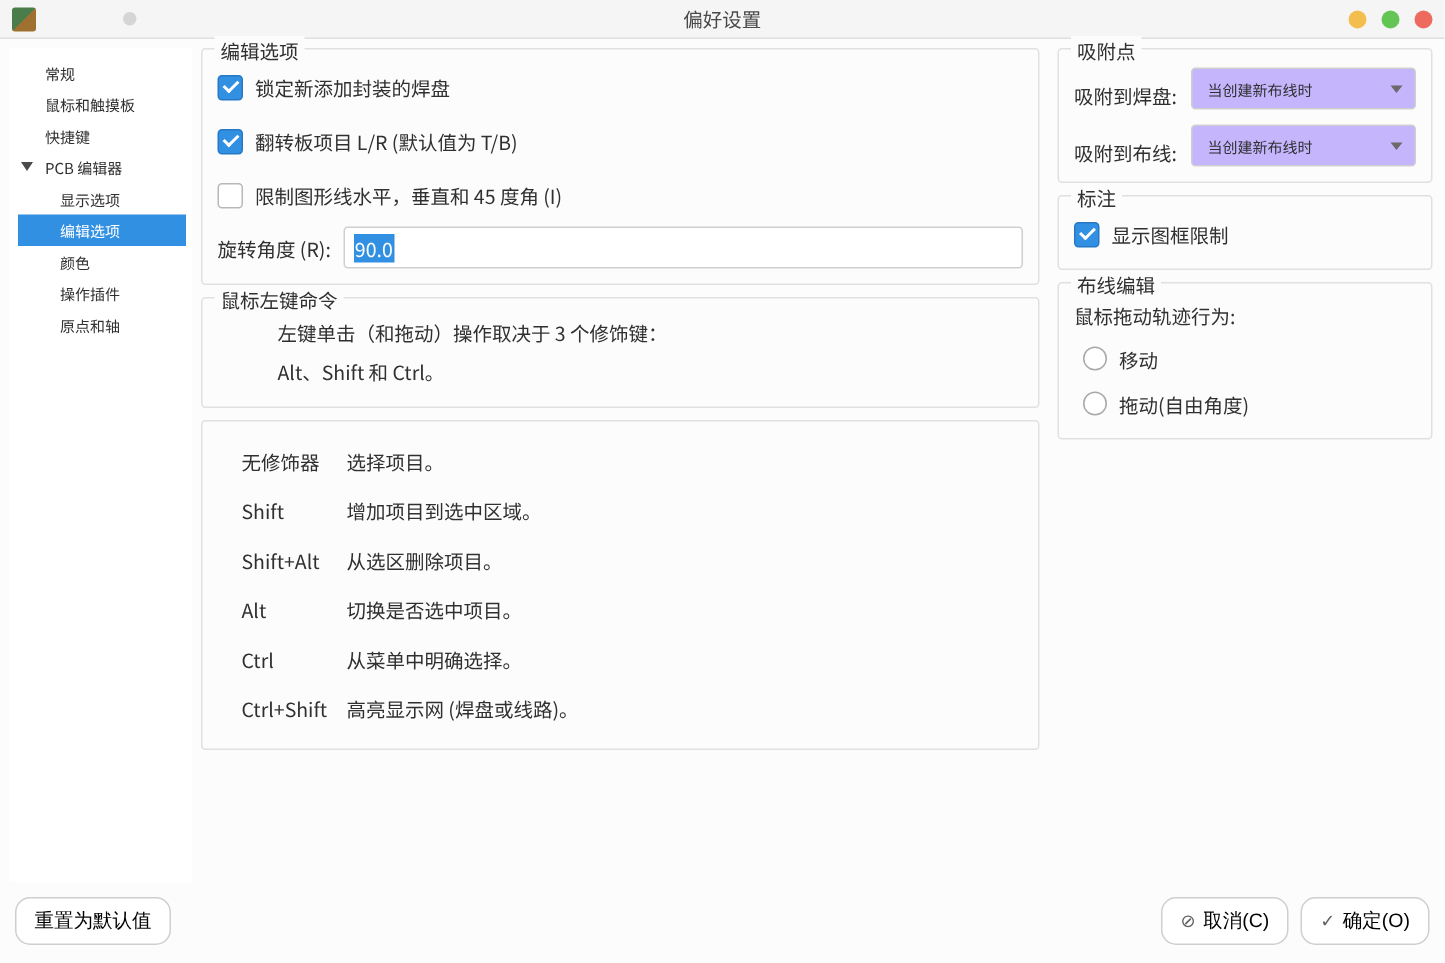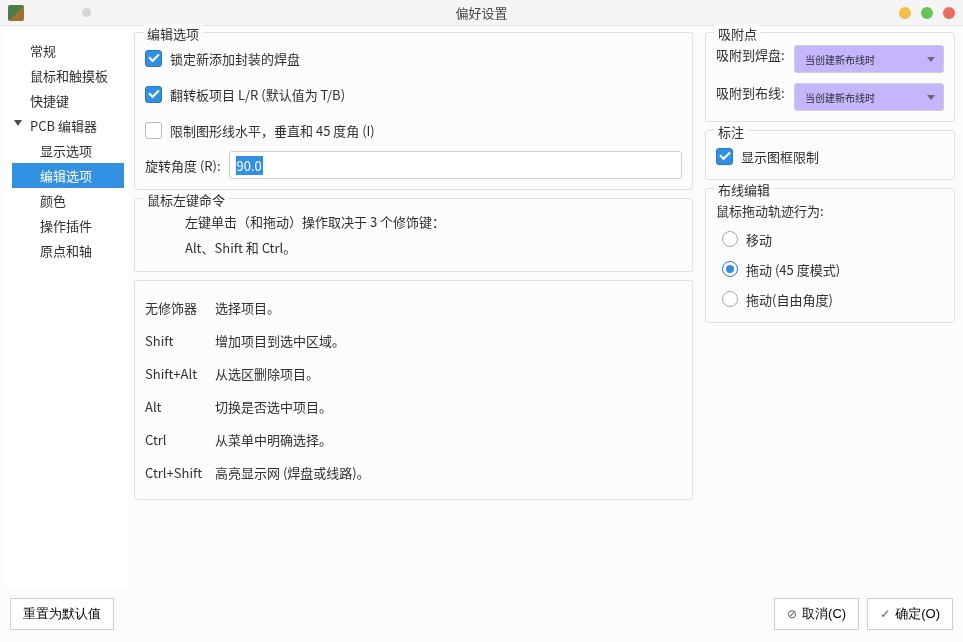--- a/index.html
+++ b/index.html
@@ -13,21 +13,21 @@
     .titlebar-right { margin-left: auto; display: flex; gap: 10px; }
     .win-dot { width: 12px; height: 12px; border-radius: 50%; }
     .win-dot.y { background: #f4be4f; }
     .win-dot.g { background: #62c554; }
     .win-dot.r { background: #ed6a5f; }
     
     .main { flex: 1; display: flex; min-height: 0; }
     .main-inner { flex: 1; display: flex; margin: 6px 6px 0 6px; min-height: 0;}
     
     .sidebar { width: 122px; background: #fff; padding: 6px 4px 6px 6px; flex-shrink: 0; }
-    .tree-item { padding: 3px 6px 3px 18px; cursor: default; white-space: nowrap; font-size: 13px; }
+    .tree-item { padding: 3px 6px 3px 18px; cursor: default; white-space: nowrap; font-size: 10px; }
     .tree-item.child { padding-left: 28px; }
     .tree-item.has-arrow { position: relative; }
     .tree-item.has-arrow::before { content: ""; position: absolute; left: 2px; top: 7px; width: 0; height: 0; border-left: 4px solid transparent; border-right: 4px solid transparent; border-top: 6px solid #4a4a4a; }
     .tree-item.selected { background: #3290e2; color: #fff; }
     
     .content { flex: 1; display: flex; gap: 12px; padding: 0 2px 0 6px; min-height: 0;}
     .col-left { flex: 1; display: flex; flex-direction: column; gap: 8px; }
     .col-right { width: 250px; display: flex; flex-direction: column; gap: 8px; }
     
     .group { position: relative; border: 1px solid #e0e0e0; border-radius: 3px; padding: 12px 10px 10px 10px; }
@@ -39,36 +39,36 @@
     .checkbox.checked::after { content: ""; width: 4px; height: 8px; border: solid #fff; border-width: 0 2px 2px 0; transform: rotate(45deg) translate(-1px,-1px);}
     .cb-label { font-size: 13px; }
     
     .form-row { display: flex; align-items: center; gap: 8px; margin-top: 8px;}
     .form-label { font-size: 13px; }
     
     .kbd-desc { font-size: 13px; line-height: 1.7; margin-bottom: 4px; margin-left: 40px;}
     .kbd-table { width: 100%; border-collapse: collapse; }
     .kbd-table td { padding: 7px 6px 7px 0; font-size: 13px; vertical-align: top;}
     .kbd-table td:first-child { width: 70px; white-space: nowrap; }
-    .box-sep { border: 1px solid #e0e0e0; border-radius: 3px; padding: 10px 10px;}
-    
-    .snap-row { display: flex; align-items: flex-start; margin-bottom: 10px; }
+    .box-sep { border: 1px solid #e0e0e0; border-radius: 3px; padding: 10px 26px;}
+    
+    .snap-row { display: flex; align-items: flex-end; margin-bottom: 10px; }
     .snap-row:last-child { margin-bottom: 0; }
     .snap-label { width: 78px; font-size: 13px;}
     .select { flex: 1; border: 1px solid #cfcfcf; border-radius: 3px; height: 28px; display: flex; align-items: center; justify-content: space-between; padding: 0 8px 0 10px; background: #c4b5fd; font-size: 10px;}
     .select .caret { width: 0; height: 0; border-left: 4px solid transparent; border-right: 4px solid transparent; border-top: 5px solid #6a6a6a; }
     
     .radio { width: 16px; height: 16px; border: 1px solid #a8a8a8; border-radius: 50%; flex-shrink: 0; margin-right: 8px; display: flex; align-items: center; justify-content: center; background: #fff;}
     .radio.checked { border-color: #2778c4;}
     .radio.checked::after { content: ""; width: 8px; height: 8px; border-radius: 50%; background: #3290e2;}
     
     .sub-label { font-size: 13px; margin-bottom: 6px;}
     
     .footer { display: flex; padding: 10px 10px 12px 10px; gap: 8px; border-top: 0; }
-    .btn { border: 1px solid #cfcfcf; border-radius: 0; background: #fff; padding: 6px 12px; font-size: 13px; display: inline-flex; align-items: center; gap: 5px; }
+    .btn { border: 1px solid #cfcfcf; border-radius: 10px; background: #fff; padding: 6px 12px; font-size: 13px; display: inline-flex; align-items: center; gap: 5px; }
     .btn .ico { font-size: 12px; color: #606060;}
     .spacer { flex: 1; }
   </style>
 </head>
 <body>
 
 <div class="titlebar">
   <div class="titlebar-icon"></div>
   <div class="titlebar-dot grey"></div>
   <span class="titlebar-title">偏好设置</span>
@@ -182,24 +182,20 @@
           <span class="cb-label">显示图框限制</span>
         </div>
       </div>
 
       <div class="group">
         <span class="group-title">布线编辑</span>
         <div class="sub-label">鼠标拖动轨迹行为:</div>
         <div class="row" style="padding-left:6px">
           <div class="radio"></div>
           <span class="cb-label">移动</span>
-        </div>
-        <div class="row" style="padding-left:6px;margin-top:4px">
-          <div class="radio checked"></div>
-          <span class="cb-label">拖动 (45 度模式)</span>
         </div>
         <div class="row" style="padding-left:6px;margin-top:4px">
           <div class="radio"></div>
           <span class="cb-label">拖动(自由角度)</span>
         </div>
       </div>
     </div>
   </div>
  </div>
 </div>

